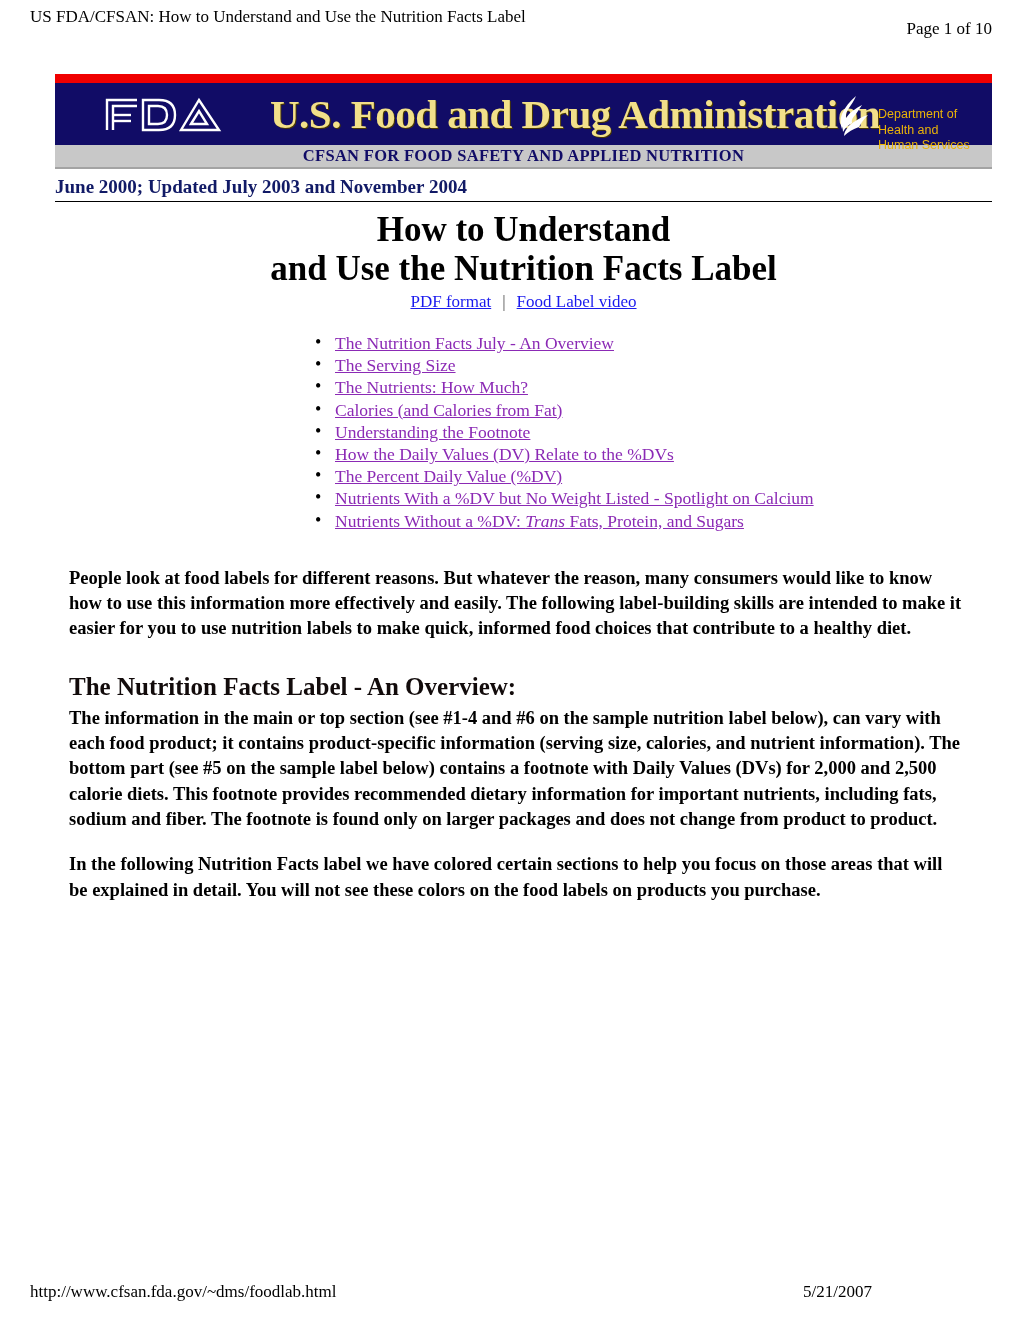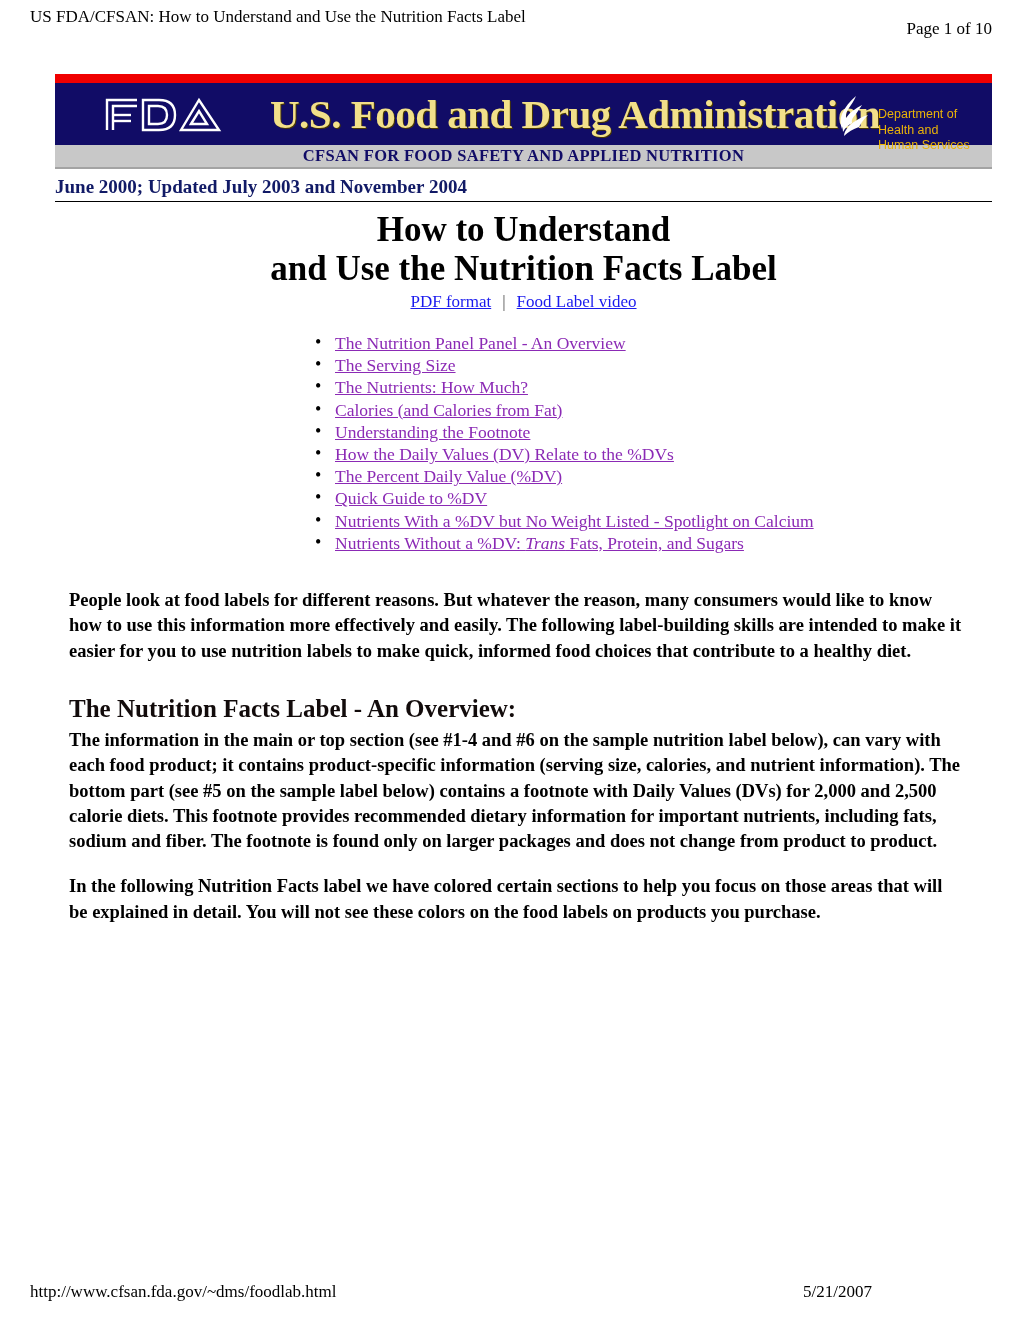--- a/index.html
+++ b/index.html
@@ -289,28 +289,27 @@
   <div class="doc-title">
     <div>How to Understand</div>
     <div>and Use the Nutrition Facts Label</div>
   </div>
 
   <div class="title-links">
     <a href="#">PDF format</a><span class="sep">|</span><a href="#">Food Label video</a>
   </div>
 
   <ul class="toc">
-    <li><a href="#">The Nutrition Panel Panel - An Overview</a></li>
+    <li><a href="#">The Nutrition Facts July - An Overview</a></li>
     <li><a href="#">The Serving Size</a></li>
     <li><a href="#">The Nutrients: How Much?</a></li>
     <li><a href="#">Calories (and Calories from Fat)</a></li>
     <li><a href="#">Understanding the Footnote</a></li>
     <li><a href="#">How the Daily Values (DV) Relate to the %DVs</a></li>
     <li><a href="#">The Percent Daily Value (%DV)</a></li>
-    <li><a href="#">Quick Guide to %DV</a></li>
     <li><a href="#">Nutrients With a %DV but No Weight Listed - Spotlight on Calcium</a></li>
     <li><a href="#"><span>Nutrients Without a %DV: </span><em>Trans</em><span> Fats, Protein, and Sugars</span></a></li>
   </ul>
 
   <p class="para first">People look at food labels for different reasons. But whatever the reason, many consumers would like to know how to use this information more effectively and easily. The following label-building skills are intended to make it easier for you to use nutrition labels to make quick, informed food choices that contribute to a healthy diet.</p>
 
   <h2 class="section-head">The Nutrition Facts Label - An Overview:</h2>
 
   <p class="para tight">The information in the main or top section (see #1-4 and #6 on the sample nutrition label below), can vary with each food product; it contains product-specific information (serving size, calories, and nutrient information). The bottom part (see #5 on the sample label below) contains a footnote with Daily Values (DVs) for 2,000 and 2,500 calorie diets. This footnote provides recommended dietary information for important nutrients, including fats, sodium and fiber. The footnote is found only on larger packages and does not change from product to product.</p>
 

